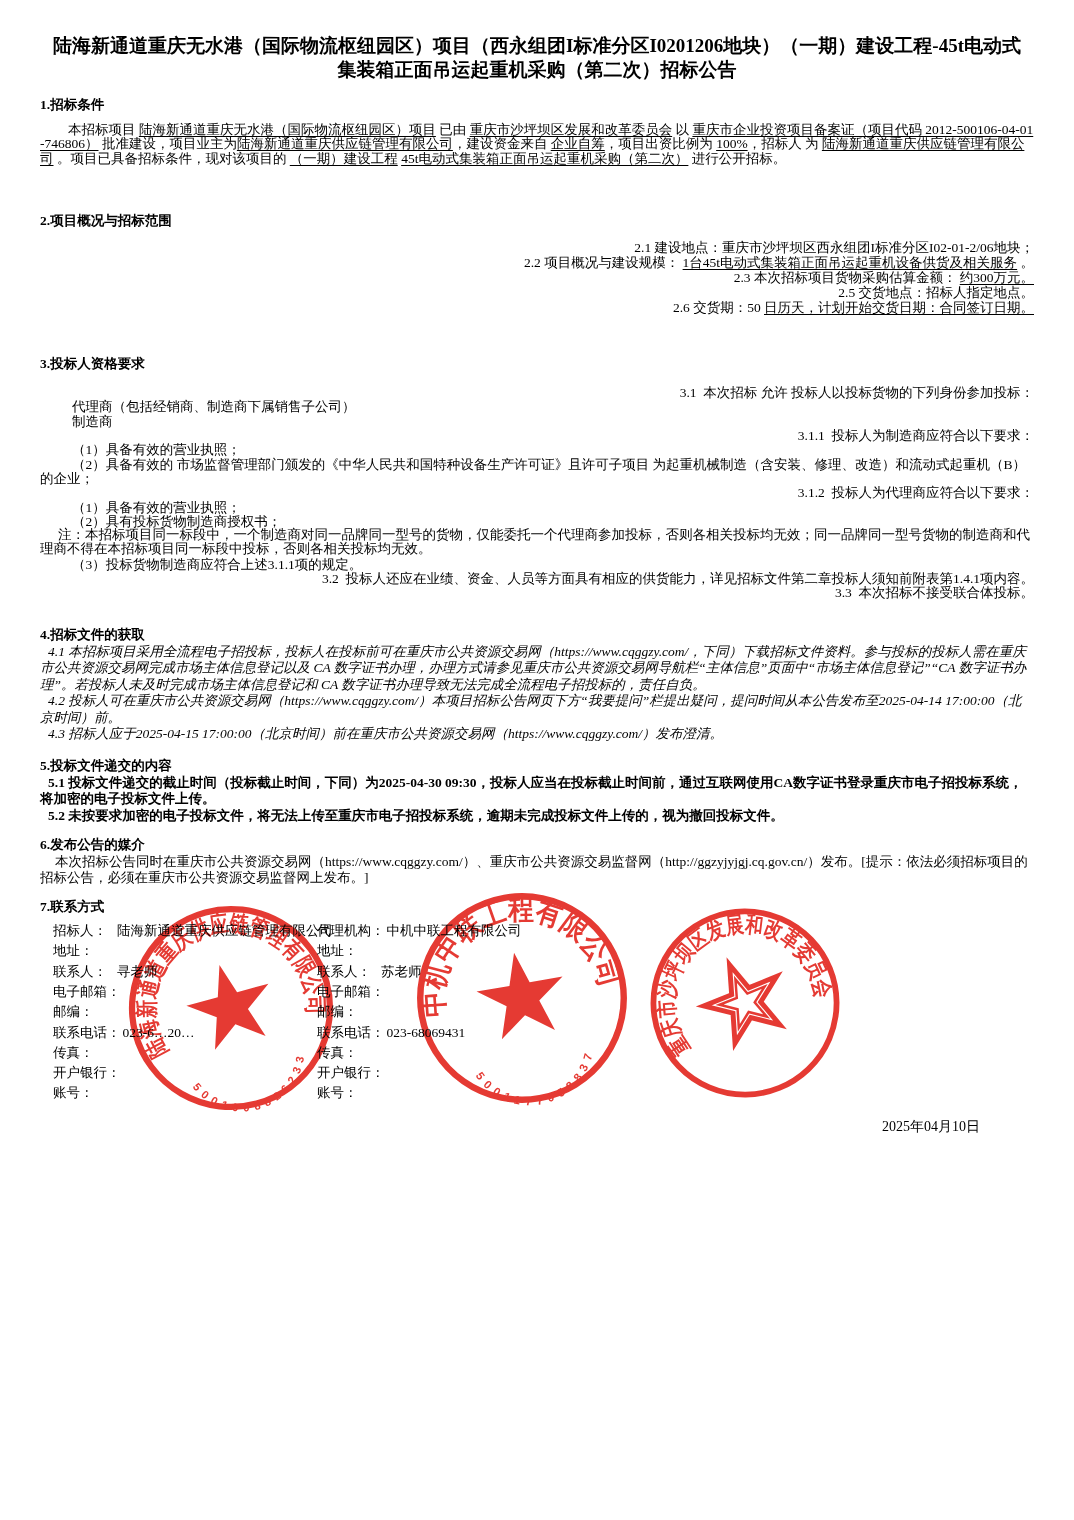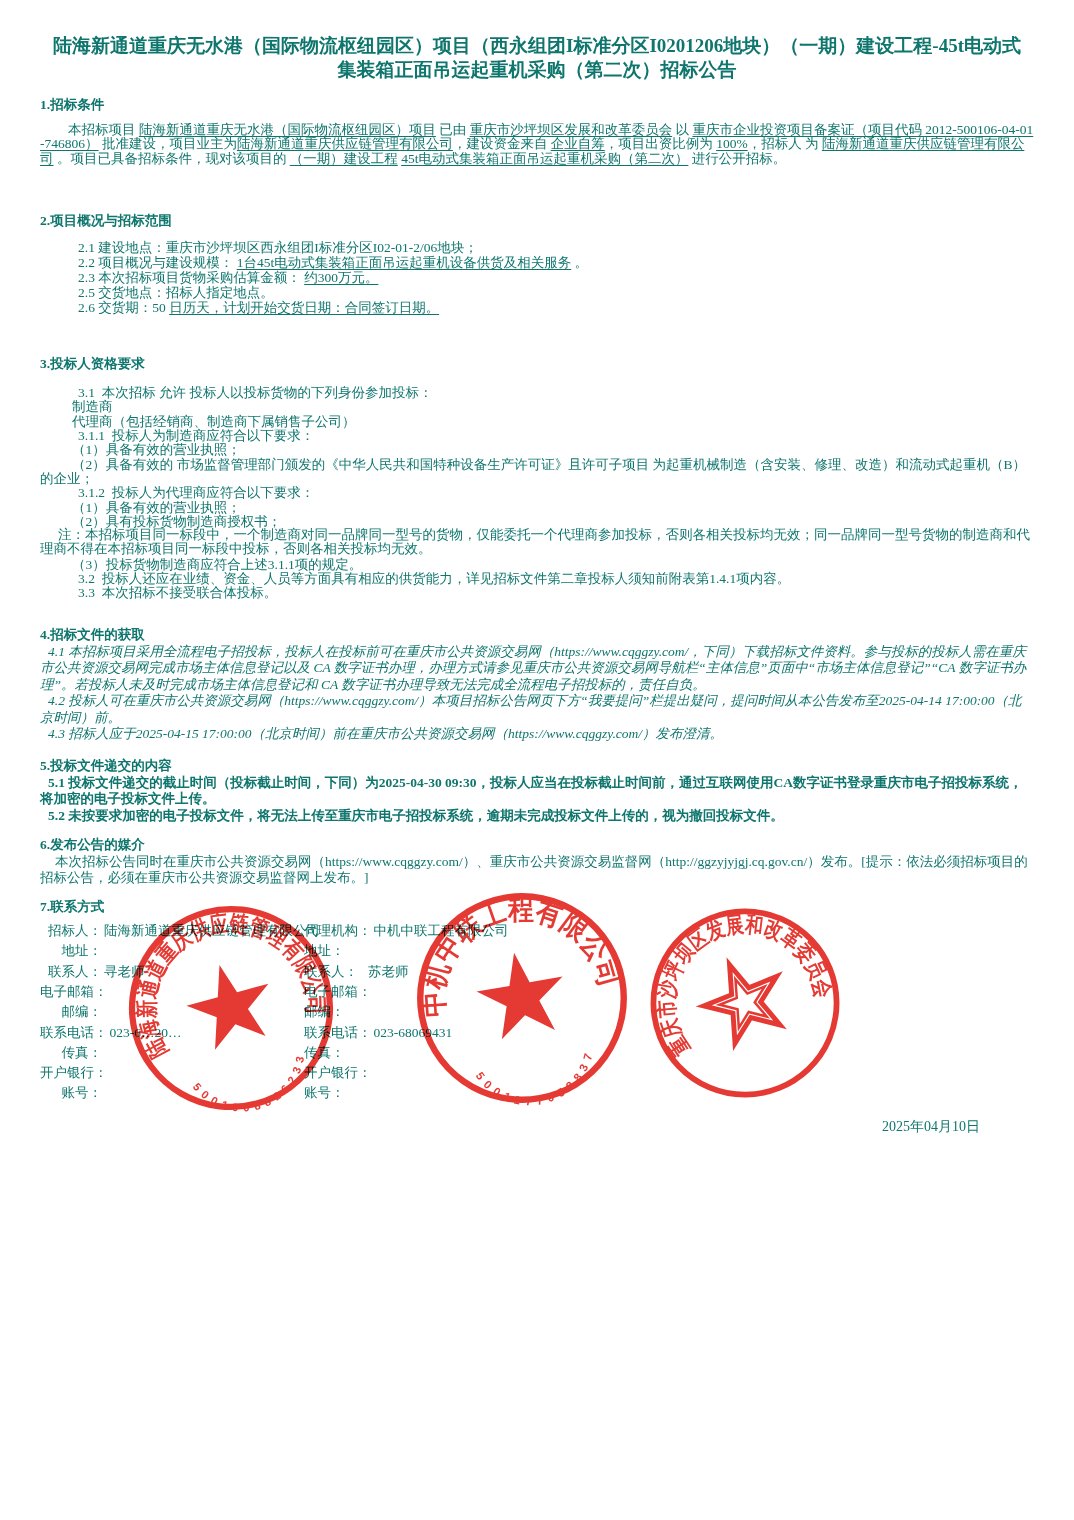--- a/index.html
+++ b/index.html
@@ -1,24 +1,24 @@
 <!DOCTYPE html>
 <html><head>
 <meta charset="utf-8">
 <style>
   html,body{margin:0;padding:0;background:#ffffff;}
-  .page{position:relative;width:1074px;height:1520px;background:#fff;color:#0f766e;
+  .page{position:relative;width:1074px;height:1520px;background:#fff;color:#000000;
         font-family:"Liberation Serif","DejaVu Serif",serif;font-size:13.5px;overflow:hidden;}
   .inner{padding:34px 40px 0 40px;}
   .title{font-size:19px;font-weight:bold;text-align:center;line-height:1.28;margin:0 4px;word-break:break-all;}
   .sec-h{font-size:13.5px;font-weight:bold;margin:0;}
   .blk{margin:0;white-space:pre-wrap;word-break:break-all;}
   .blk u{text-underline-offset:2px;}
   .ind28{text-indent:28px;}
-  .it38{text-indent:38px;}
+  .it38{text-indent:38px;text-align:right;}
   .it32{text-indent:32px;}
   .it18{text-indent:18px;font-family:Liberation Mono, monospace;}
   .it8{text-indent:8px;}
   .it15{text-indent:15px;}
   
   #sections .sec:nth-child(1){margin-top:13px;}
   #sections .sec:nth-child(1) .blk{line-height:14.5px;margin-top:9px;}
   #sections .sec:nth-child(2){margin-top:46px;}
   #sections .sec:nth-child(2) .sec-h{margin-bottom:10px;}
   #sections .sec:nth-child(2) .blk{line-height:15px;}
@@ -27,21 +27,21 @@
   #sections .sec:nth-child(3) .blk{line-height:14.3px;}
   #sections .sec:nth-child(4){margin-top:25px;}
   #sections .sec:nth-child(4) .blk{line-height:16.5px;font-style:italic;}
   #sections .sec:nth-child(5){margin-top:14px;}
   #sections .sec:nth-child(5) .blk{line-height:16.5px;font-weight:bold;}
   #sections .sec:nth-child(6){margin-top:12px;}
   #sections .sec:nth-child(6) .blk{line-height:15.5px;}
   
   .contacts{margin-top:13px;}
   .cols{display:flex;margin-top:5px;}
-  .col-l{width:264px;flex:0 0 264px;text-align:right;}
+  .col-l{margin-left:13px;width:264px;flex:0 0 264px;}
   .col-r{flex:1 1 auto;}
   .crow{display:flex;line-height:20.3px;}
   .lb{flex:0 0 62px;white-space:nowrap;}
   .val{white-space:nowrap;padding-left:2px;}
   .date{margin-top:14px;margin-left:842px;font-size:14px;white-space:nowrap;}
   
   .stamp{position:absolute;pointer-events:none;mix-blend-mode:multiply;opacity:.9;}
   .stamp svg{display:block;}
 </style>
 </head>
@@ -60,22 +60,22 @@
           <h2 class="sec-h">2.项目概况与招标范围</h2>
           <p class="blk it38"><span>2.1 建设地点：重庆市沙坪坝区西永组团I标准分区I02-01-2/06地块；</span></p>
           <p class="blk it38"><span>2.2 项目概况与建设规模： </span><u>1台45t电动式集装箱正面吊运起重机设备供货及相关服务</u><span> 。</span></p>
           <p class="blk it38"><span>2.3 本次招标项目货物采购估算金额： </span><u>约300万元。</u></p>
           <p class="blk it38"><span>2.5 交货地点：招标人指定地点。</span></p>
           <p class="blk it38"><span>2.6 交货期：50 </span><u>日历天，计划开始交货日期：合同签订日期。</u></p>
         </div>
         <div class="sec">
           <h2 class="sec-h">3.投标人资格要求</h2>
           <p class="blk it38"><span>3.1  本次招标 允许 投标人以投标货物的下列身份参加投标：</span></p>
+          <p class="blk it32"><span>代理商（包括经销商、制造商下属销售子公司）</span></p>
           <p class="blk it32"><span>制造商</span></p>
-          <p class="blk it32"><span>代理商（包括经销商、制造商下属销售子公司）</span></p>
           <p class="blk it38"><span>3.1.1  投标人为制造商应符合以下要求：</span></p>
           <p class="blk it32"><span>（1）具备有效的营业执照；</span></p>
           <p class="blk it32"><span>（2）具备有效的 市场监督管理部门颁发的《中华人民共和国特种设备生产许可证》且许可子项目 为起重机械制造（含安装、修理、改造）和流动式起重机（B）的企业；</span></p>
           <p class="blk it38"><span>3.1.2  投标人为代理商应符合以下要求：</span></p>
           <p class="blk it32"><span>（1）具备有效的营业执照；</span></p>
           <p class="blk it32"><span>（2）具有投标货物制造商授权书；</span></p>
           <p class="blk it18"><span>注：本招标项目同一标段中，一个制造商对同一品牌同一型号的货物，仅能委托一个代理商参加投标，否则各相关投标均无效；同一品牌同一型号货物的制造商和代理商不得在本招标项目同一标段中投标，否则各相关投标均无效。</span></p>
           <p class="blk it32"><span>（3）投标货物制造商应符合上述3.1.1项的规定。</span></p>
           <p class="blk it38"><span>3.2  投标人还应在业绩、资金、人员等方面具有相应的供货能力，详见招标文件第二章投标人须知前附表第1.4.1项内容。</span></p>
           <p class="blk it38"><span>3.3  本次招标不接受联合体投标。</span></p>

